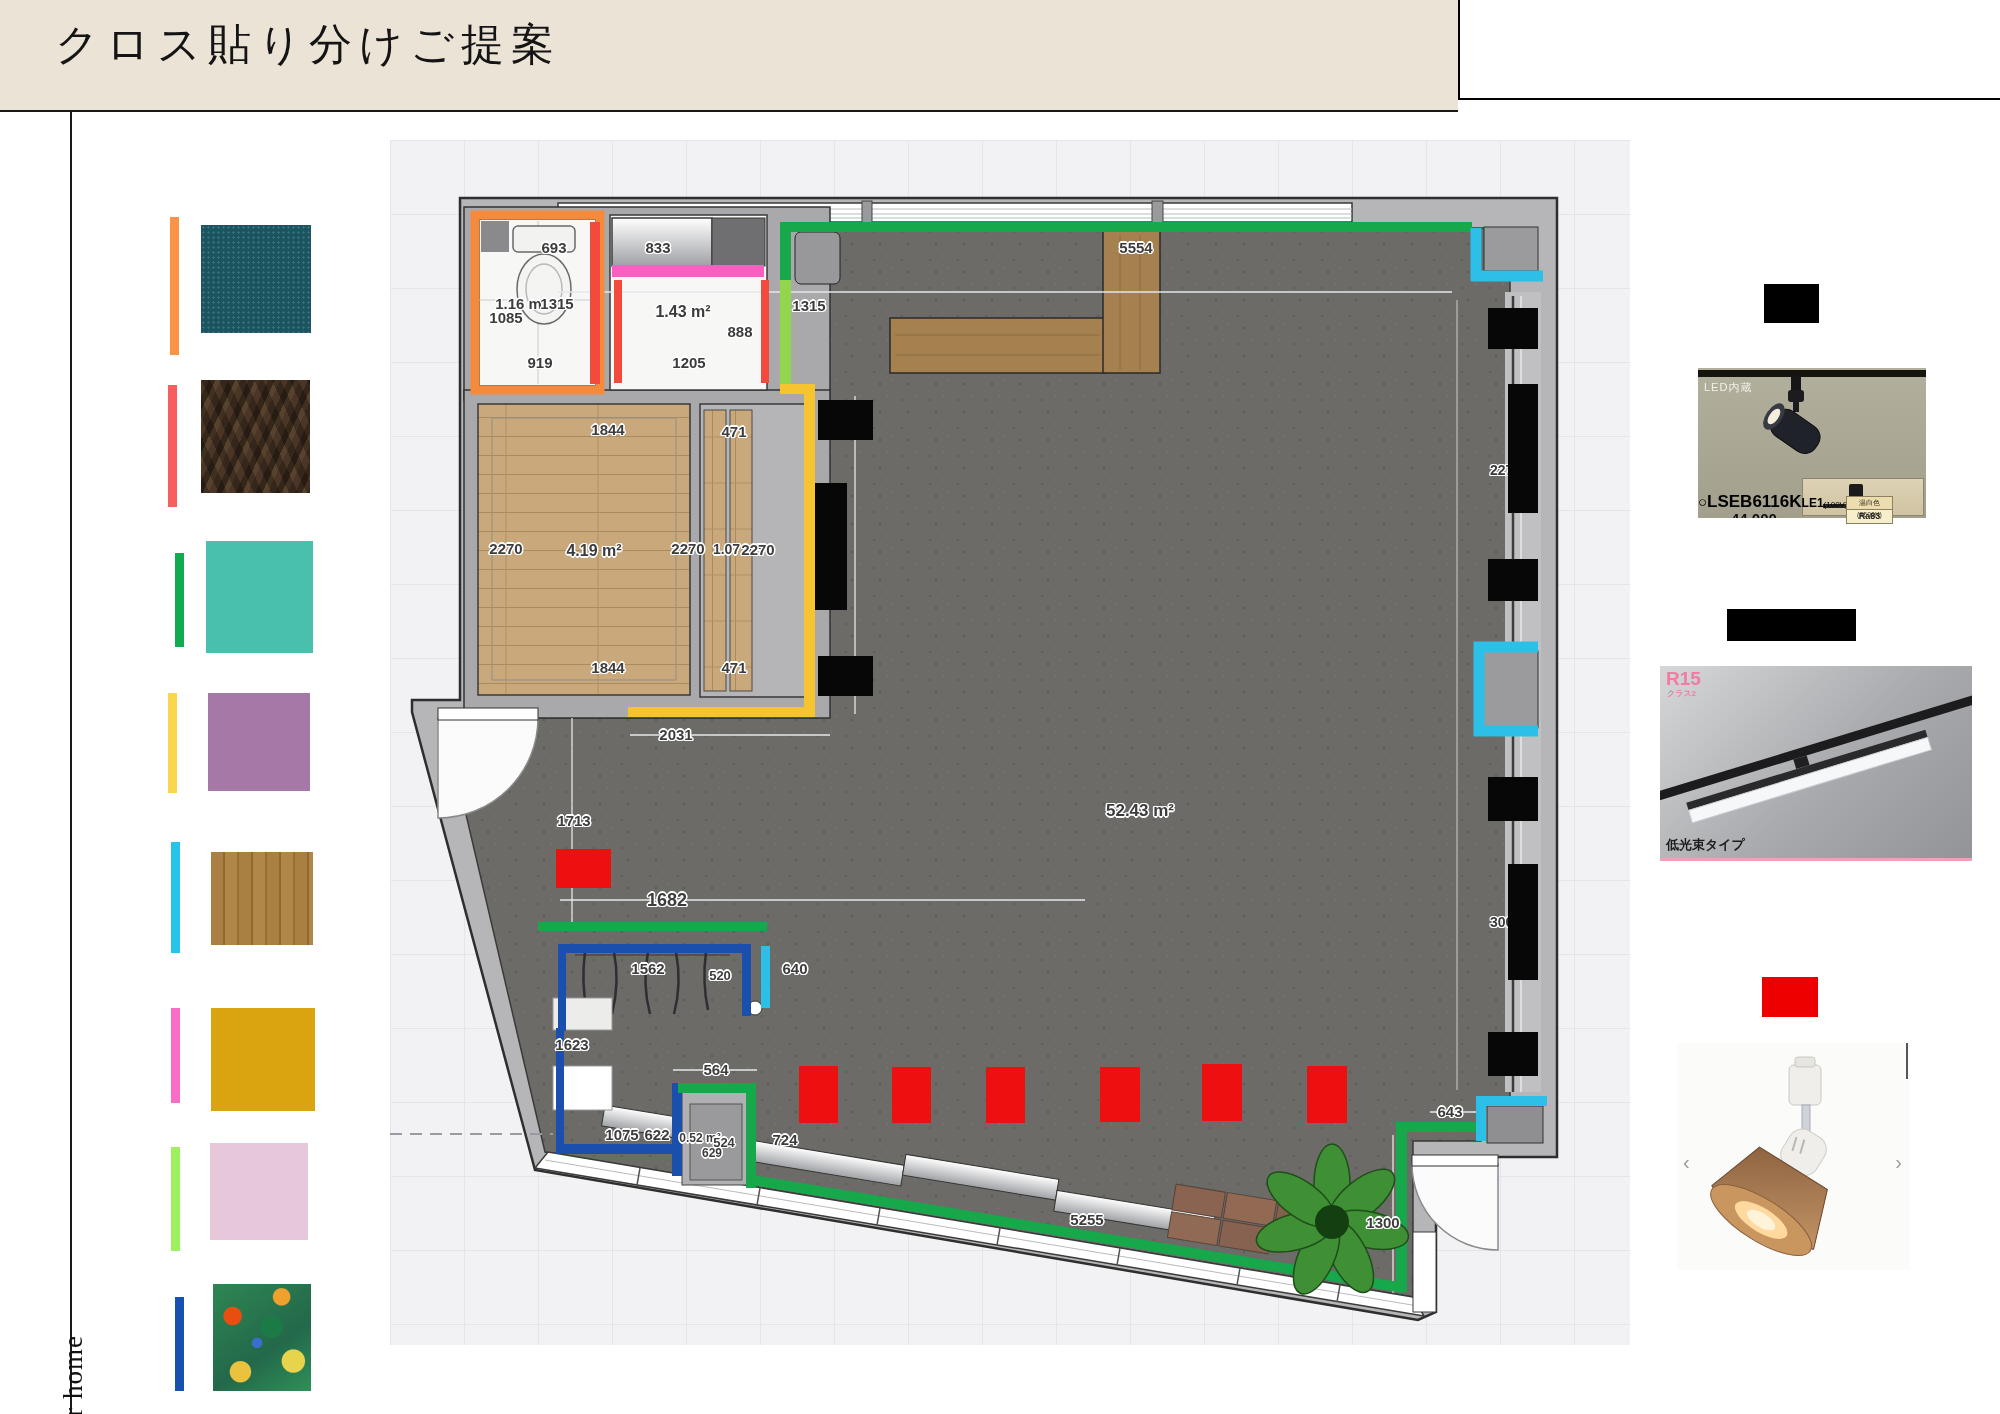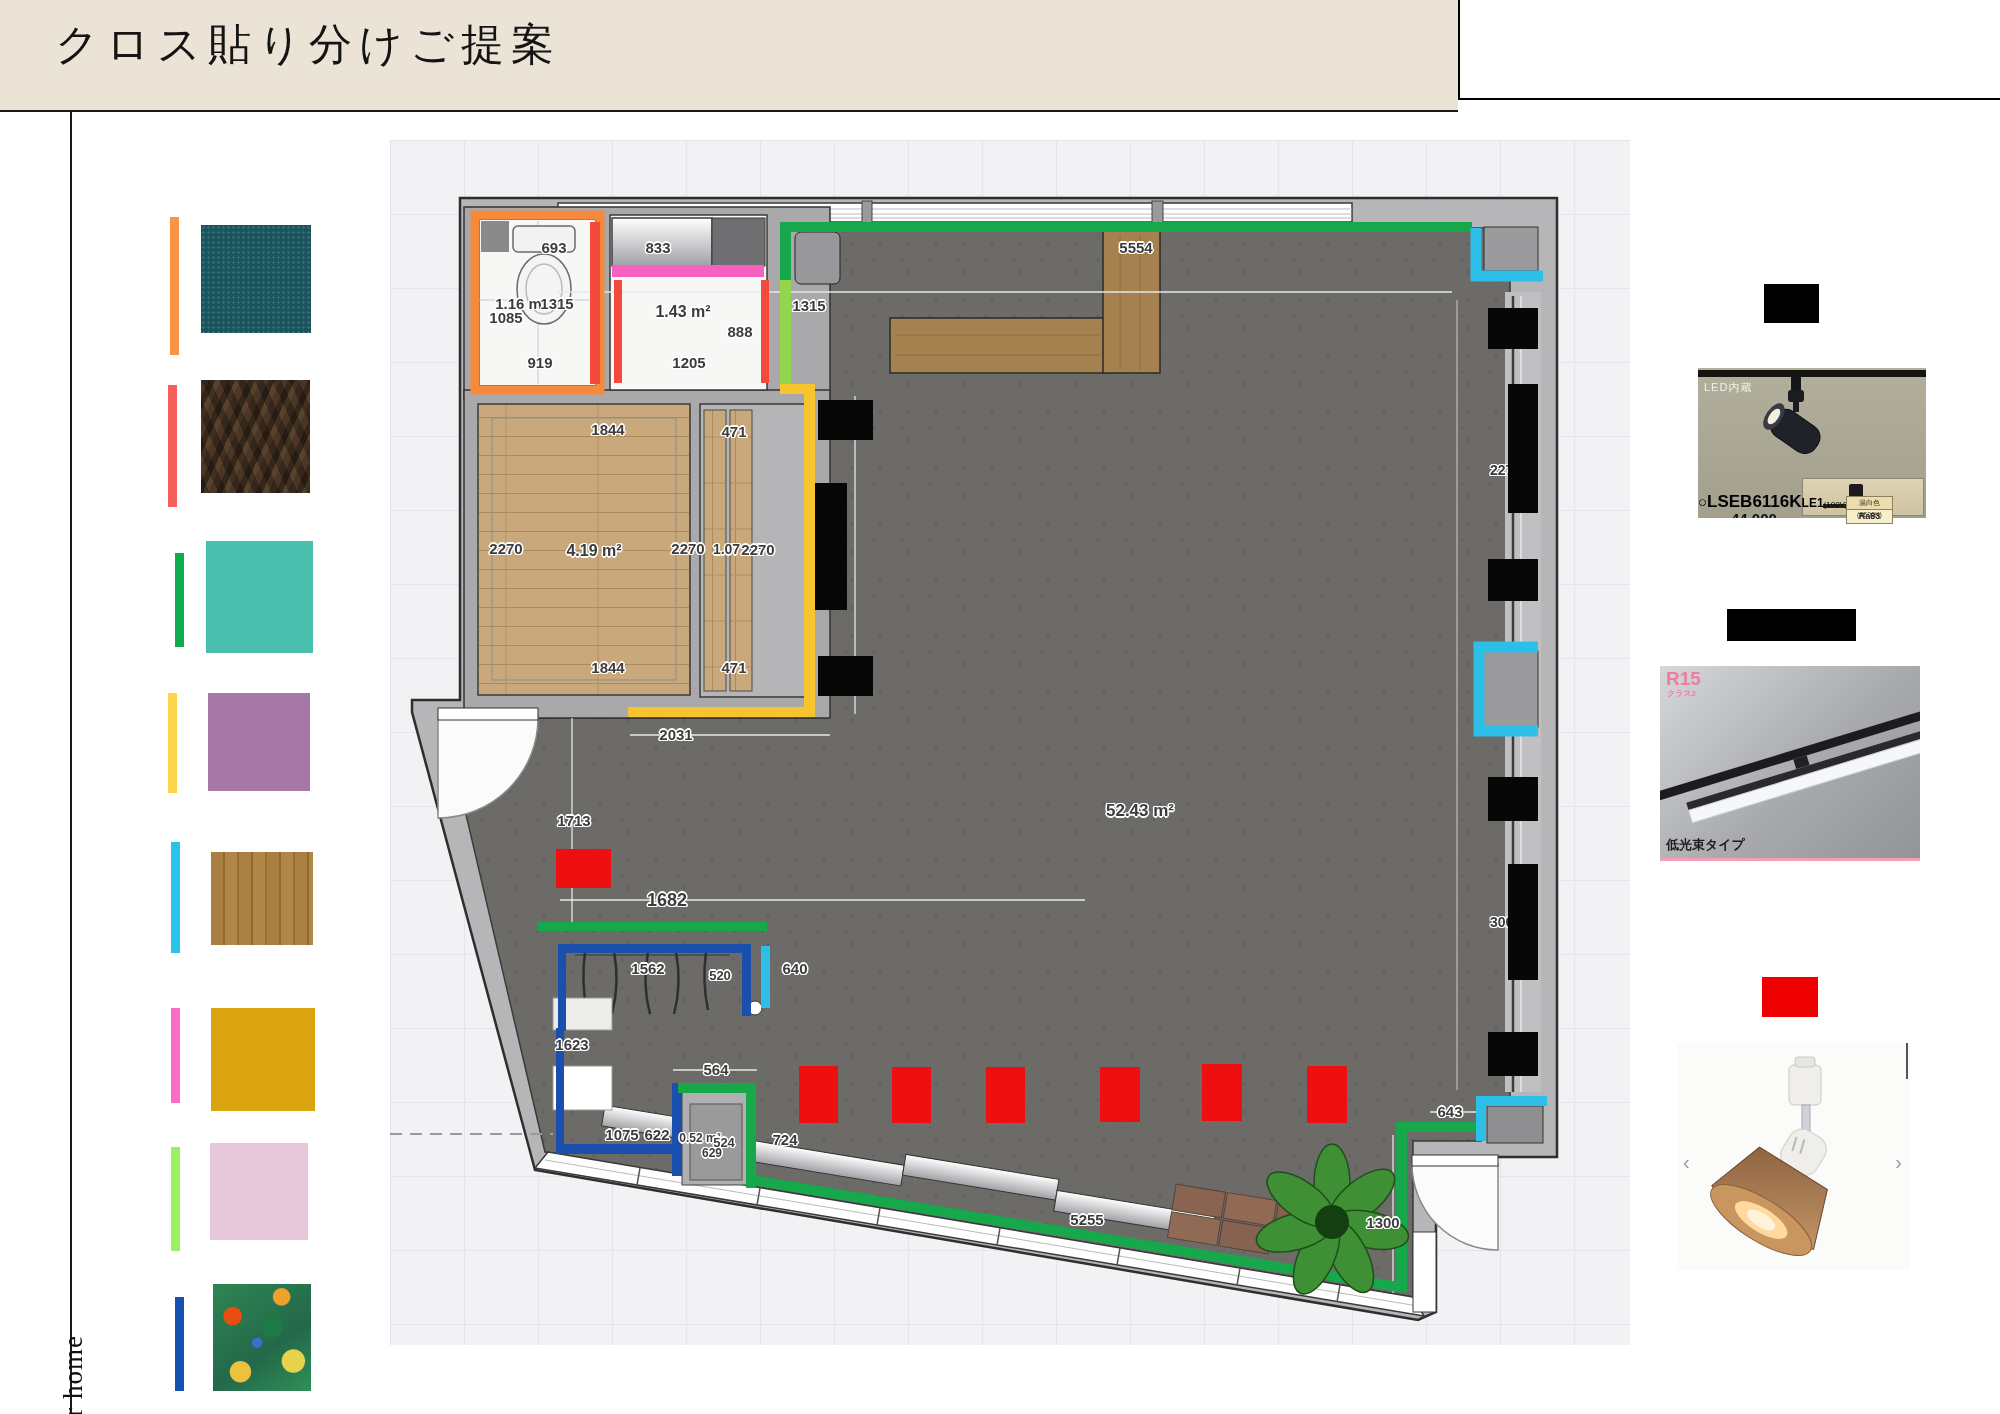--- a/index.html
+++ b/index.html
@@ -60,21 +60,21 @@
   .p-model{position:absolute;left:1698px;top:492px;width:150px;height:21px;color:#000;
       font-size:17px;font-weight:700;white-space:nowrap;}
   .p-model .circ{font-weight:400;font-size:15px;}
   .p-model .suf{font-size:12px;}
   .p-model .volt{font-size:8px;font-weight:400;}
   .p-price{position:absolute;left:1731px;top:510px;width:90px;height:8px;overflow:hidden;
       font-size:15px;font-weight:700;color:#111;}
   .p-badges{position:absolute;left:1846px;top:496px;width:47px;}
   .p-badges .b1{height:12px;background:#ecdcae;border:1px solid #8b8060;font-size:7px;text-align:center;line-height:12px;color:#332;}
   .p-badges .b2{height:13px;background:#f7eecb;border:1px solid #8b8060;border-top:0;font-size:9px;text-align:center;line-height:13px;color:#222;font-weight:600;}
-  .p2{left:1660px;top:666px;width:260px;height:192px;background:linear-gradient(135deg,#d6d7d9,#a9aaad 55%,#939497);border-bottom:3px solid #f2a0b8;}
+  .p2{left:1660px;top:666px;width:312px;height:192px;background:linear-gradient(135deg,#d6d7d9,#a9aaad 55%,#939497);border-bottom:3px solid #f2a0b8;}
   .p2 .r15{position:absolute;left:6px;top:4px;color:#f17ba2;font-size:19px;font-weight:700;line-height:17px;}
   .p2 .cls{position:absolute;left:7px;top:22px;color:#f17ba2;font-size:8px;font-weight:700;}
   .p2 .low{position:absolute;left:6px;bottom:4px;color:#1c1c1c;font-size:13px;font-weight:600;}
   .p3{left:1677px;top:1043px;width:233px;height:227px;background:#fbfbfa;}
   .p3 .arr{position:absolute;top:108px;color:#9a9a9a;font-size:20px;}
   .p3 .scroll{position:absolute;left:229px;top:0;width:2px;height:36px;background:#555;}
   [data-interactable="false"]{cursor:default;}
 </style>
 </head>
 <body>

